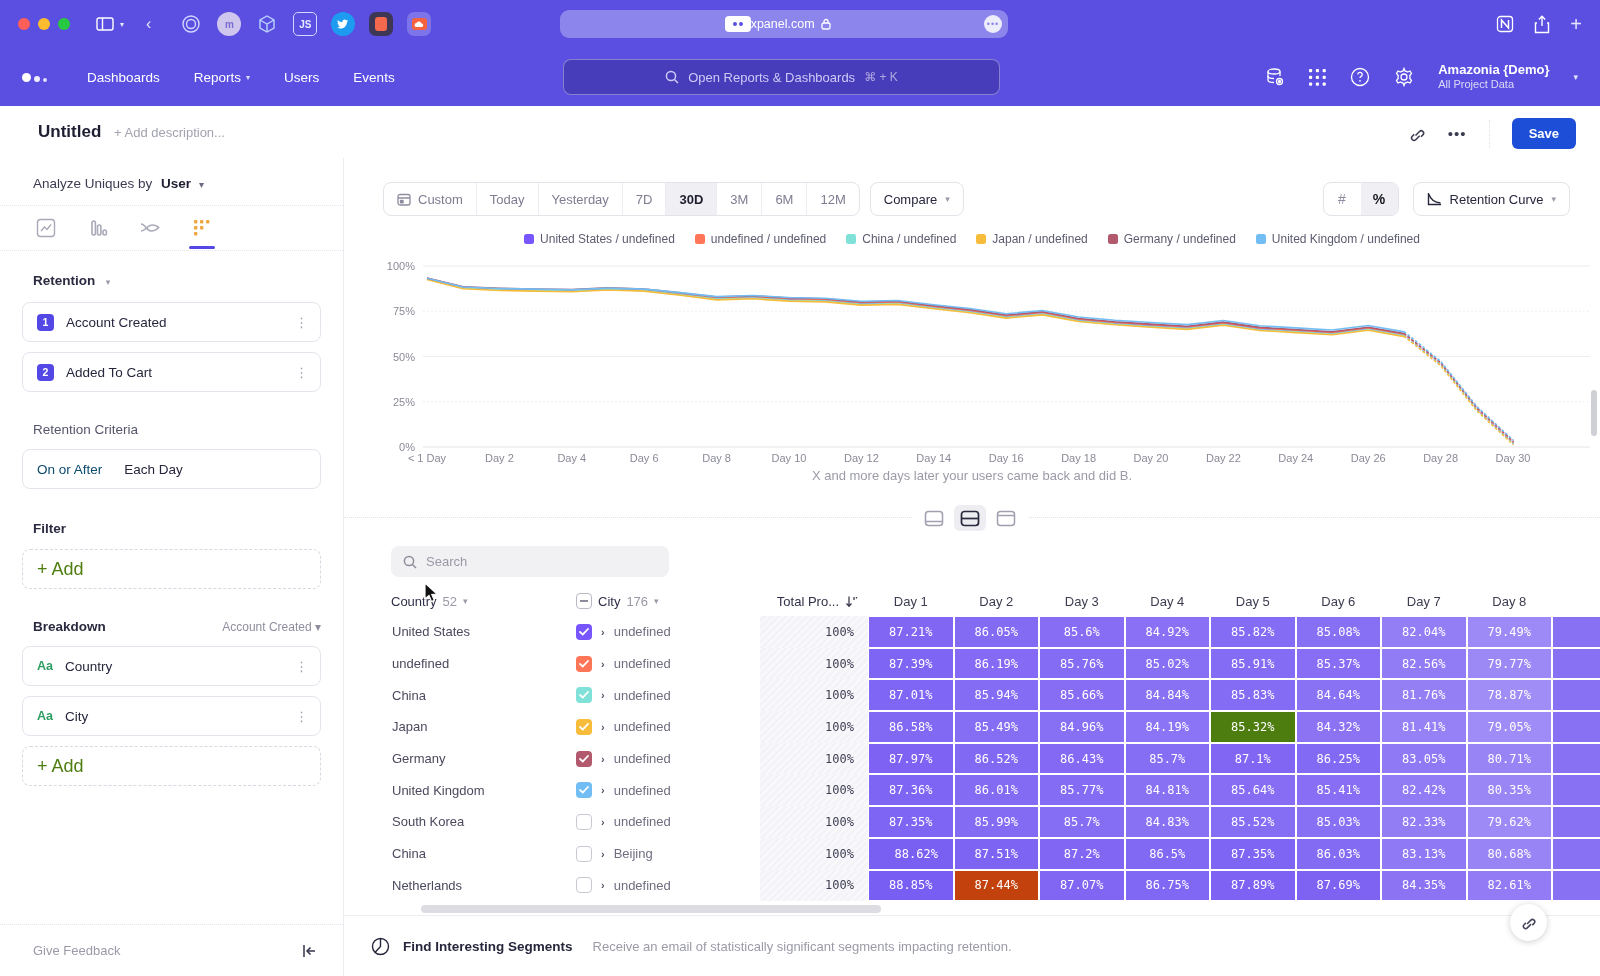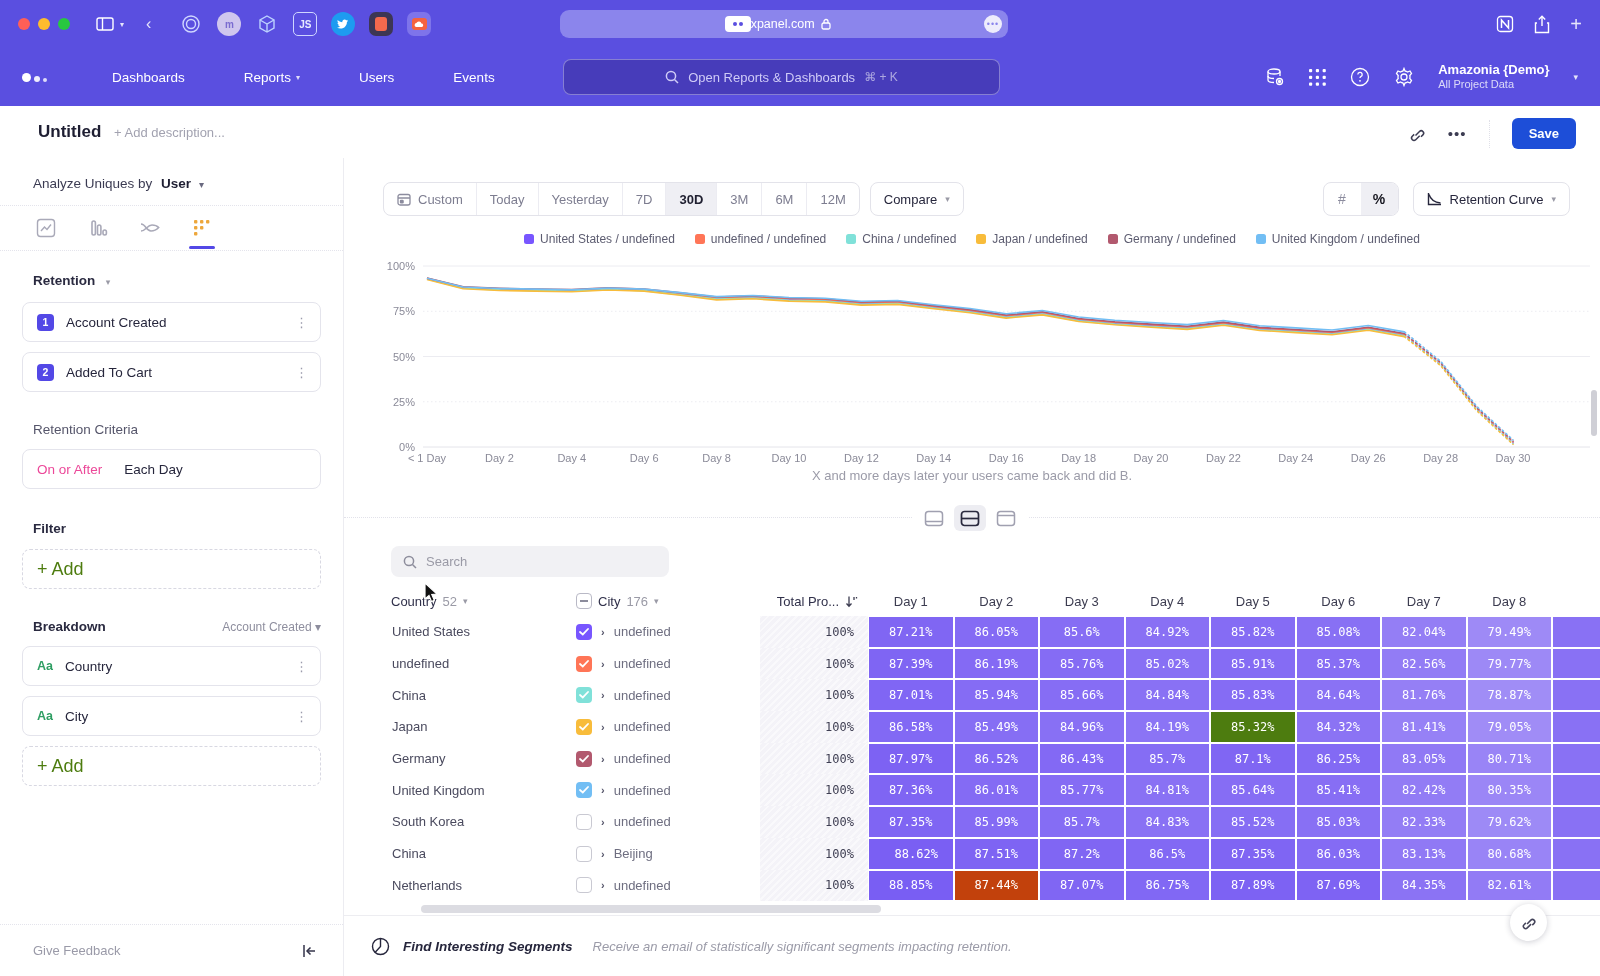--- a/index.html
+++ b/index.html
@@ -19,21 +19,21 @@
   .addr .fav i { width:4px;height:4px;border-radius:50%;background:#5a4fe0; display:block;}
   .addr .more { position:absolute; right:6px; width:18px; height:18px; border-radius:50%; background:rgba(255,255,255,.85); color:#8b85ec; font-size:9px; display:flex;align-items:center;justify-content:center; letter-spacing:1px;}
   .chrome-right { position:absolute; right:18px; top:0; height:48px; display:flex; align-items:center; gap:20px; }
 
   
   .nav { position:absolute; left:0; top:48px; width:1600px; height:58px; background:#5a4fe0; display:flex; align-items:center; }
   .logo { margin-left:22px; display:flex; align-items:flex-end; gap:3px; }
   .logo .d1{width:9px;height:9px;border-radius:50%;background:#fff;}
   .logo .d2{width:6px;height:6px;border-radius:50%;background:#fff;opacity:.9;}
   .navlinks { display:flex; align-items:center; gap:34px; margin-left:40px; color:#fff; font-size:13.5px; }
-  .navlink { display:flex; align-items:center; gap:5px; cursor:pointer;margin-left:25px; }
+  .navlink { display:flex; align-items:center; gap:5px; cursor:pointer; }
   .nav-search { position:absolute; left:563px; top:11px; width:437px; height:36px; background:rgba(20,10,90,.28); border:1px solid rgba(255,255,255,.35); border-radius:8px; display:flex; align-items:center; justify-content:center; gap:9px; color:#cfcbf7; font-size:13px; }
   .nav-search .kbd { color:rgba(255,255,255,.55); font-size:12px; }
   .nav-right { position:absolute; right:22px; top:0; height:58px; display:flex; align-items:center; gap:24px; color:#fff; }
   .proj { text-align:left; line-height:1.25; }
   .proj .p1 { font-size:13px; font-weight:700; }
   .proj .p2 { font-size:11px; opacity:.78; }
 
   
   .pagehead { position:absolute; left:0; top:106px; width:1600px; height:52px; background:#fff; }
   .pagehead .title { position:absolute; left:38px; top:16px; font-size:17px; font-weight:700; color:#1e1e32; }
@@ -105,21 +105,21 @@
   .cb.off { background:#fff; border:1.5px solid #c9c9d2; }
   .rowchv { color:#55556a; font-size:11px; font-weight:700; }
   .tc-total { height:100%; background:#f4f3f8; background-image:repeating-linear-gradient(135deg, rgba(255,255,255,.5) 0 2px, transparent 2px 5px); display:flex; align-items:center; justify-content:flex-end; padding-right:14px; font-family:"DejaVu Sans Mono",monospace; font-size:12px; color:#3e3e52; }
   .tc-day { height:calc(100% - 2px); margin:1px 1px; display:flex; align-items:center; justify-content:center; font-family:"DejaVu Sans Mono",monospace; font-size:12px; color:#fff; }
   .tc-sliver { height:calc(100% - 2px); margin:1px 0 1px 1px; }
 
   .hscroll { position:absolute; left:77px; top:747px; width:460px; height:8px; border-radius:4px; background:#dcdce2; }
   .vscroll { position:absolute; right:3px; top:390px; width:6px; height:46px; border-radius:3px; background:#cfcfd6; }
 
   
-  .footer { position:absolute; left:344px; top:915px; width:1256px; height:61px; background:#fff; border-top:1px solid #ededf1; display:flex; align-items:center; padding-left:27px; gap:13px;font-style:italic; }
+  .footer { position:absolute; left:344px; top:915px; width:1256px; height:61px; background:#fff; border-top:1px solid #ededf1; display:flex; align-items:center; padding-left:27px; gap:13px; }
   .footer .f1 { font-size:13.5px; font-weight:700; color:#26263c; }
   .footer .f2 { font-size:13px; color:#9b9ba8; margin-left:7px; }
   .fab { position:absolute; left:1510px; top:904px; width:37px; height:37px; border-radius:50%; background:#fff; box-shadow:0 1px 6px rgba(30,30,60,.22); display:flex; align-items:center; justify-content:center; cursor:pointer; }
 
   .cursor { position:absolute; left:424px; top:582px; z-index:50; pointer-events:none; }
   svg { display:block; }
 </style>
 </head>
 <body>
 
@@ -334,21 +334,21 @@
   <div class="card" style="margin-top:10px">
     <span class="badge">2</span>
     <span class="clabel">Added To Cart</span>
     <span class="kebab">⋮</span>
   </div>
 
   <div class="sb-sec" style="margin-top:28px">
     <span style="font-size:13.5px;color:#55556a">Retention Criteria</span>
   </div>
   <div class="card" style="margin-top:11px">
-    <span style="font-size:13.5px;color:#ec4899">On or After</span>
+    <span style="font-size:13.5px;color:#0c4a6e">On or After</span>
     <span style="font-size:13.5px;color:#26263c;margin-left:22px">Each Day</span>
   </div>
 
   <div class="sb-sec" style="margin-top:30px">
     <span class="sb-label">Filter</span>
   </div>
   <div class="addcard" style="margin-top:12px">+ Add</div>
 
   <div class="sb-sec" style="margin-top:30px;display:flex;align-items:center">
     <span class="sb-label">Breakdown</span>

